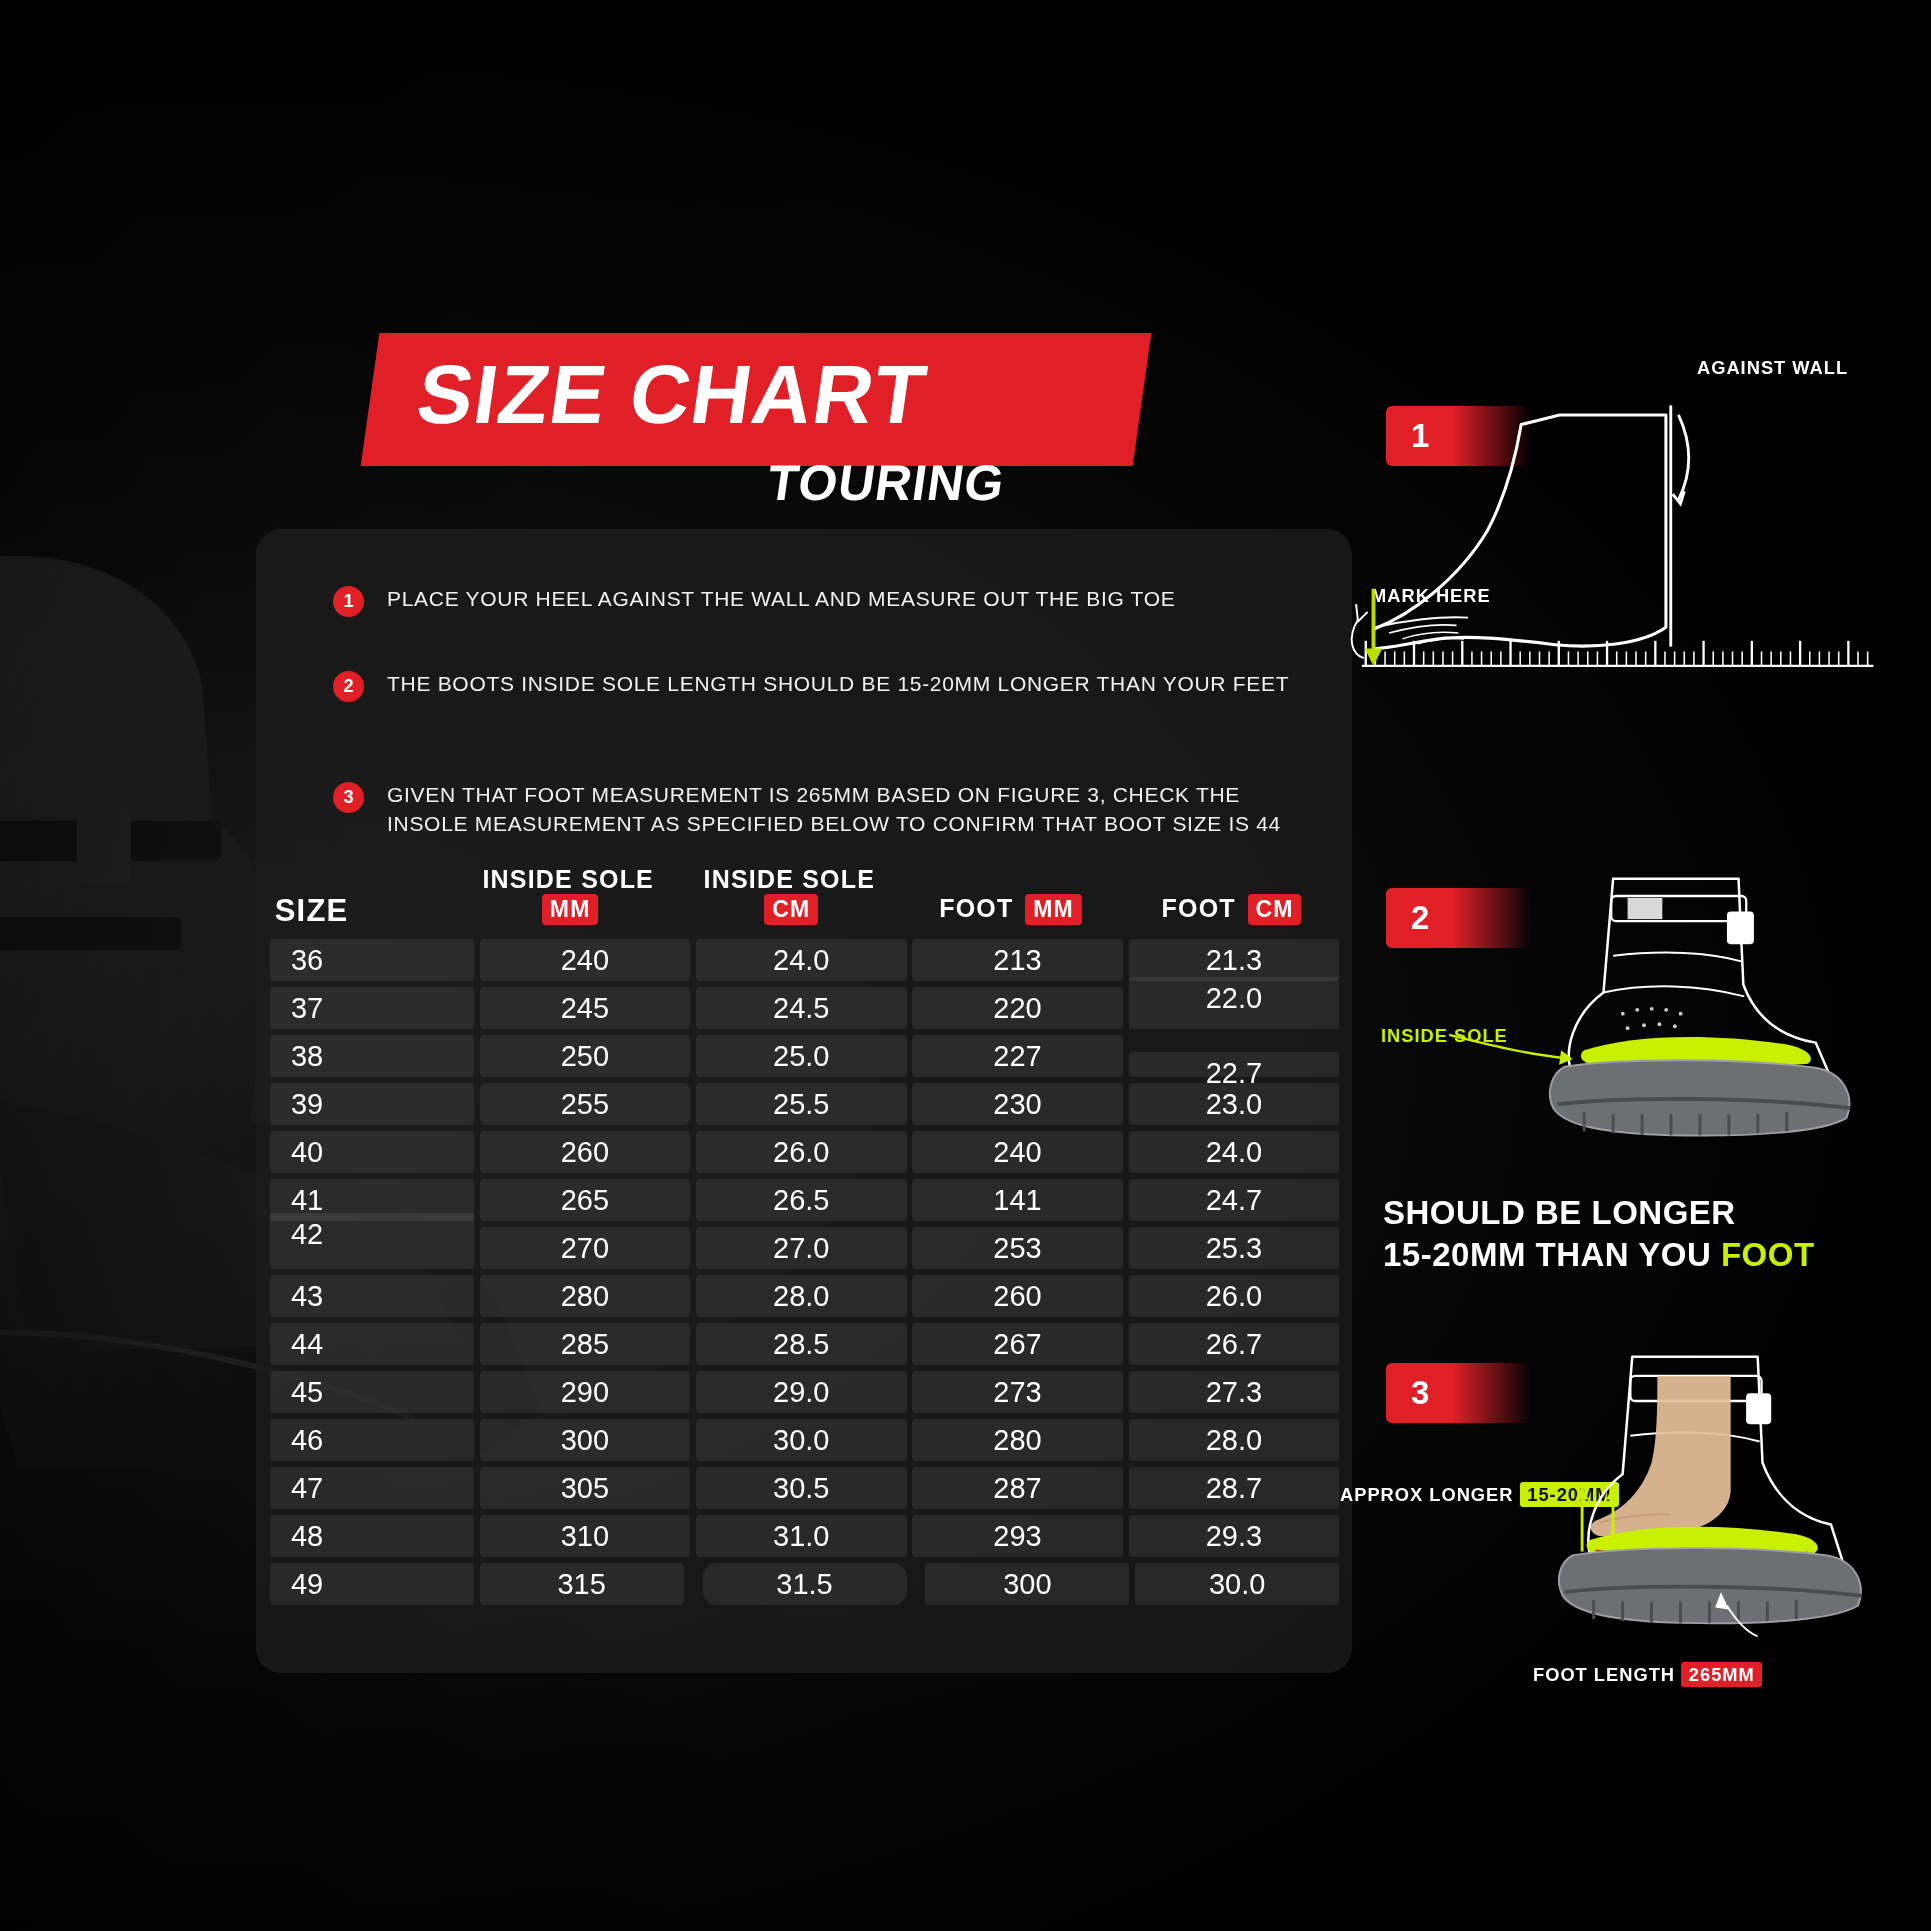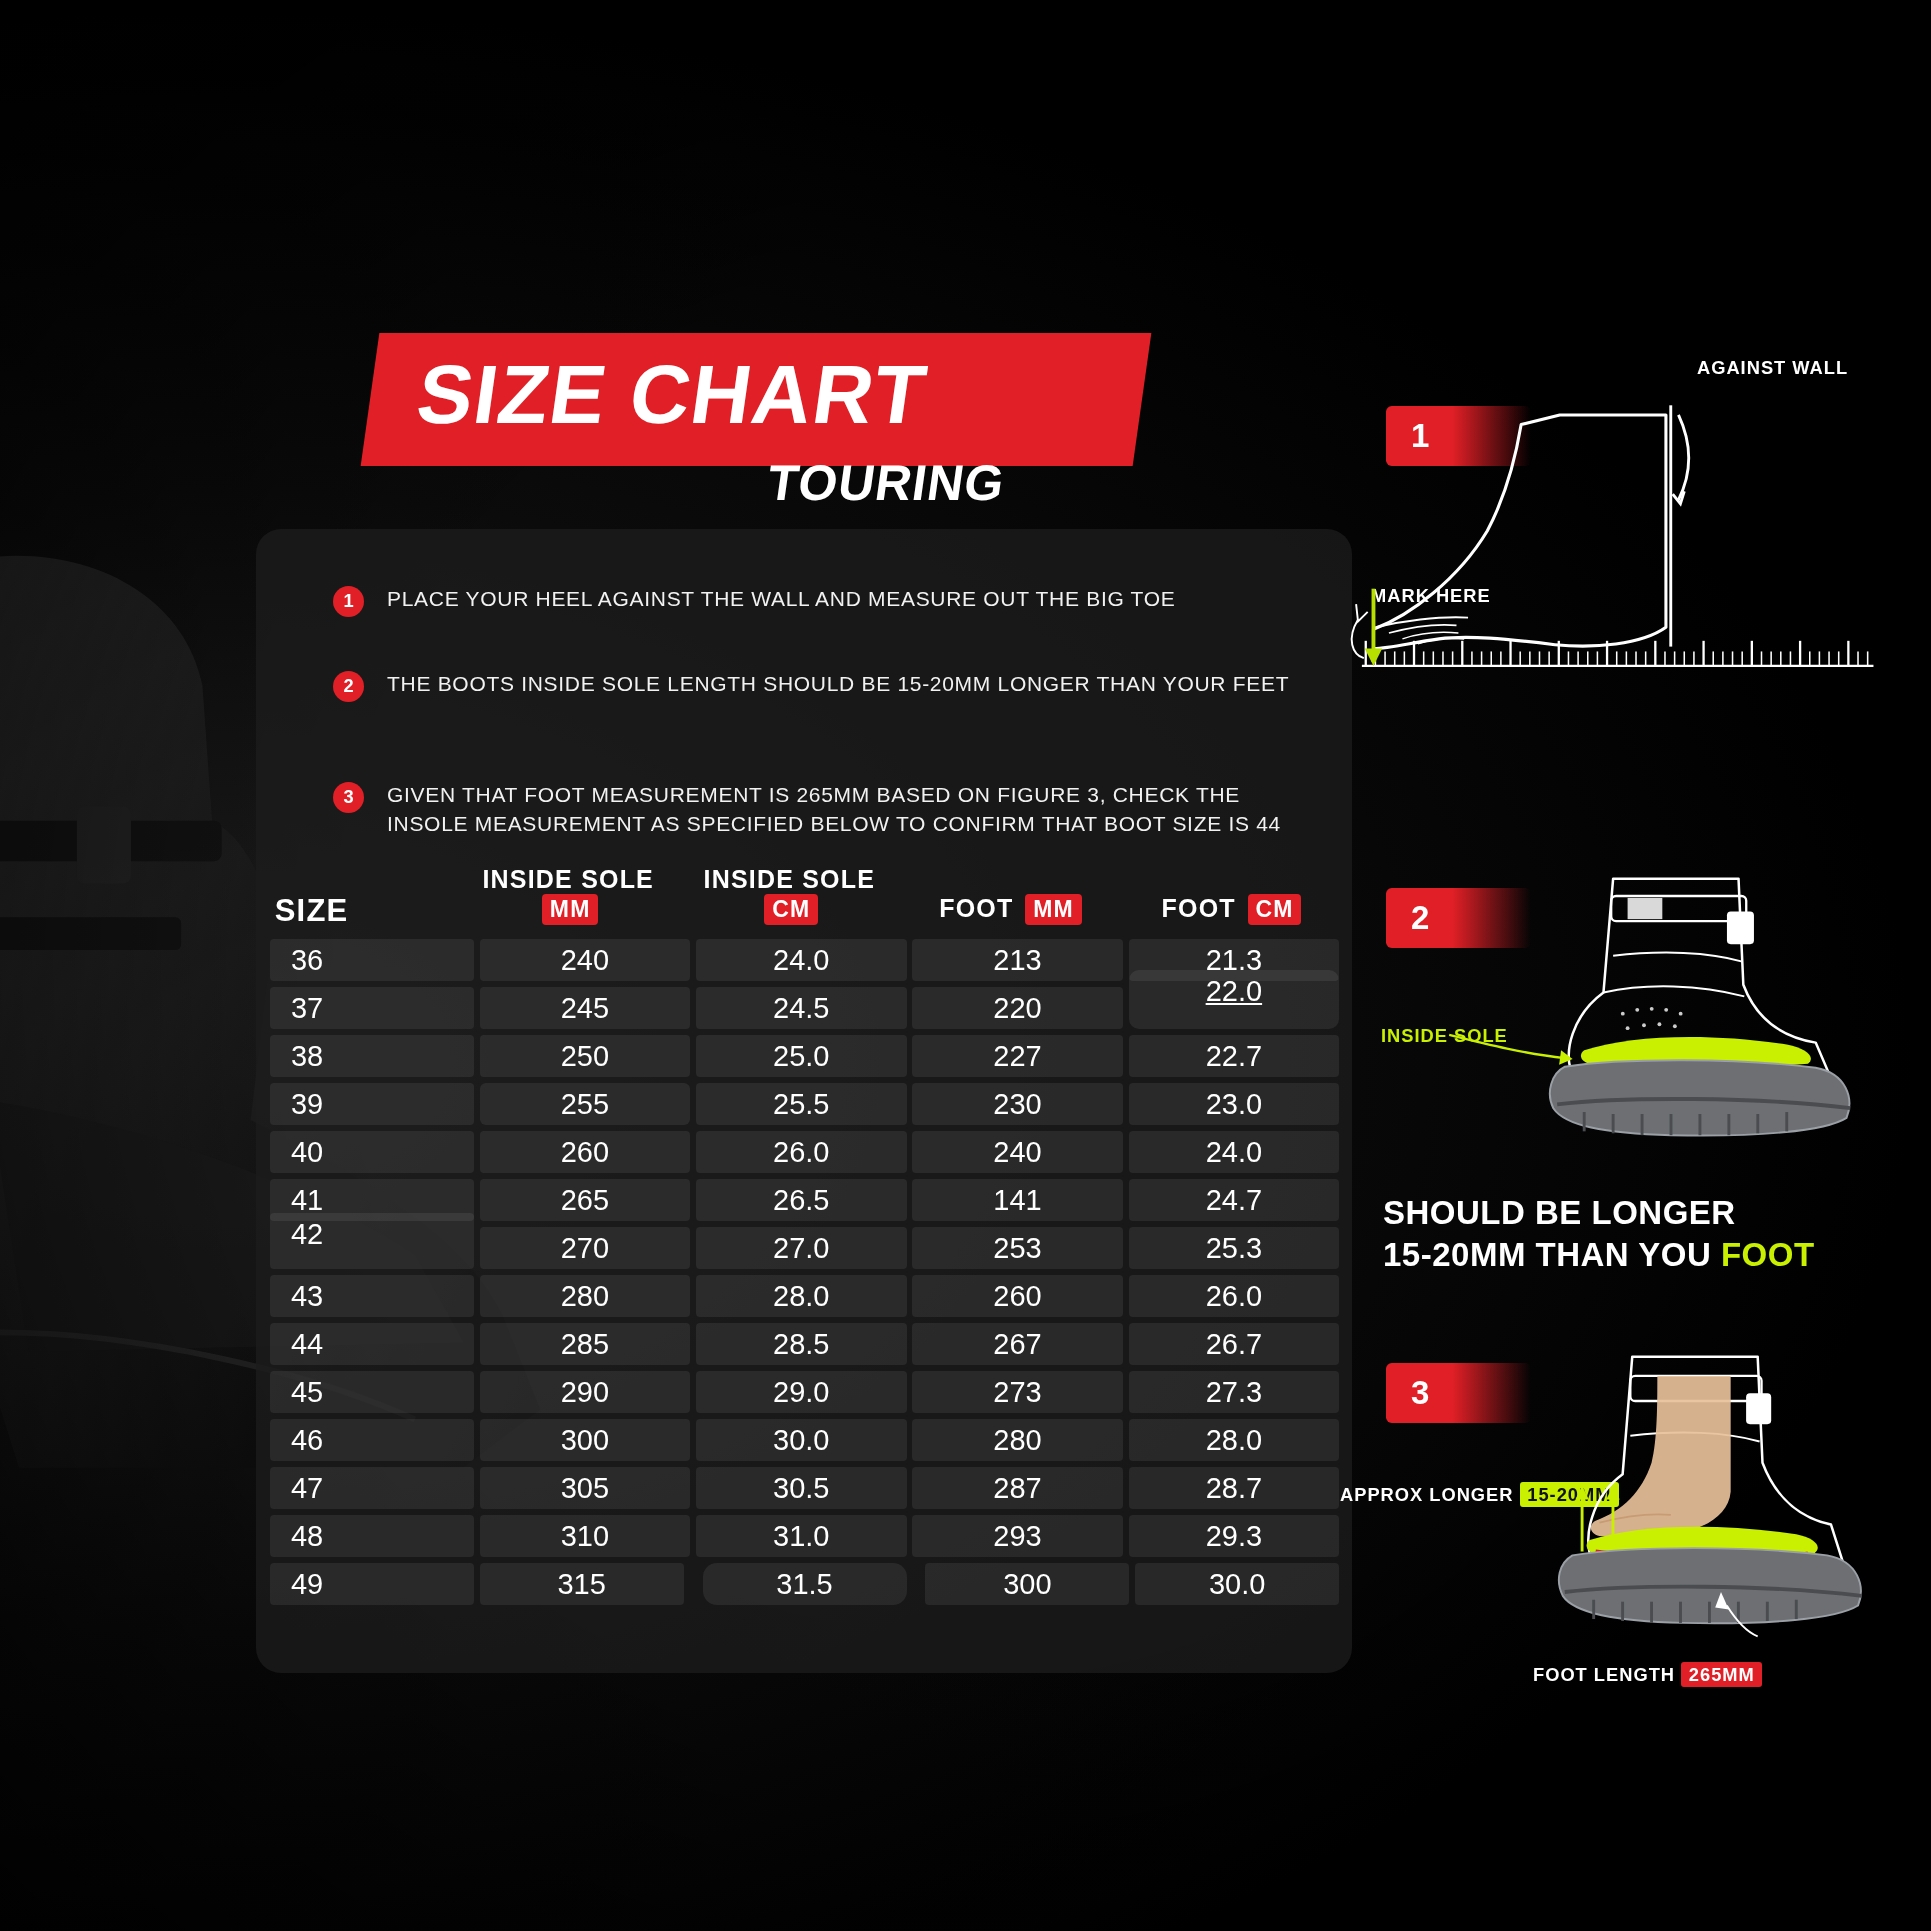--- a/index.html
+++ b/index.html
@@ -133,28 +133,28 @@
         <div class="cell bg1" style="height: 42px; line-height: 42px; border-radius: 3.9px; margin: 0px 2.9px;">240</div>
         <div class="cell bg1" style="height: 42px; line-height: 42px; border-radius: 3.9px; margin: 0px 2.9px;">24.0</div>
         <div class="cell bg1" style="height: 42px; line-height: 42px; border-radius: 3.9px; margin: 0px 2.9px;">213</div>
         <div class="cell bg1" style="height: 42px; line-height: 42px; border-radius: 3.9px; margin: 0px 2.9px;">21.3</div>
       </div>
       <div class="trow">
         <div class="cell size bg1" style="height: 42px; line-height: 42px; border-radius: 3.9px; margin: 0px 2.9px;">37</div>
         <div class="cell bg1" style="height: 42px; line-height: 42px; border-radius: 3.9px; margin: 0px 2.9px;">245</div>
         <div class="cell bg1" style="height: 42px; line-height: 42px; border-radius: 3.9px; margin: 0px 2.9px;">24.5</div>
         <div class="cell bg1" style="height: 42px; line-height: 42px; border-radius: 3.9px; margin: 0px 2.9px;">220</div>
-        <div class="cell bg1" style="height: 59px; line-height: 42px; border-radius: 10px; margin: 0px 2.9px; text-decoration: underline;">22.0</div>
+        <div class="cell bg1" style="height: 52px; line-height: 42px; border-radius: 1px; margin: 0px 2.9px;">22.0</div>
       </div>
       <div class="trow">
         <div class="cell size bg1" style="height: 42px; line-height: 42px; border-radius: 3.9px; margin: 0px 2.9px;">38</div>
         <div class="cell bg1" style="height: 42px; line-height: 42px; border-radius: 3.9px; margin: 0px 2.9px;">250</div>
         <div class="cell bg1" style="height: 42px; line-height: 42px; border-radius: 3.9px; margin: 0px 2.9px;">25.0</div>
         <div class="cell bg1" style="height: 42px; line-height: 42px; border-radius: 3.9px; margin: 0px 2.9px;">227</div>
-        <div class="cell bg1" style="height: 42px; line-height: 42px; border-radius: 3.9px; margin: 0px 2.9px;">22.7</div>
+        <div class="cell bg1" style="height: 25px; line-height: 42px; border-radius: 3.9px; margin: 0px 2.9px;">22.7</div>
       </div>
       <div class="trow">
         <div class="cell size bg1" style="height: 42px; line-height: 42px; border-radius: 3.9px; margin: 0px 2.9px;">39</div>
         <div class="cell bg1" style="height: 42px; line-height: 42px; border-radius: 6px; margin: 0px 2.9px;">255</div>
         <div class="cell bg1" style="height: 42px; line-height: 42px; border-radius: 3.9px; margin: 0px 2.9px;">25.5</div>
         <div class="cell bg1" style="height: 42px; line-height: 42px; border-radius: 3.9px; margin: 0px 2.9px;">230</div>
         <div class="cell bg1" style="height: 42px; line-height: 42px; border-radius: 3.9px; margin: 0px 2.9px;">23.0</div>
       </div>
       <div class="trow">
         <div class="cell size bg1" style="height: 42px; line-height: 42px; border-radius: 3.9px; margin: 0px 2.9px;">40</div>

